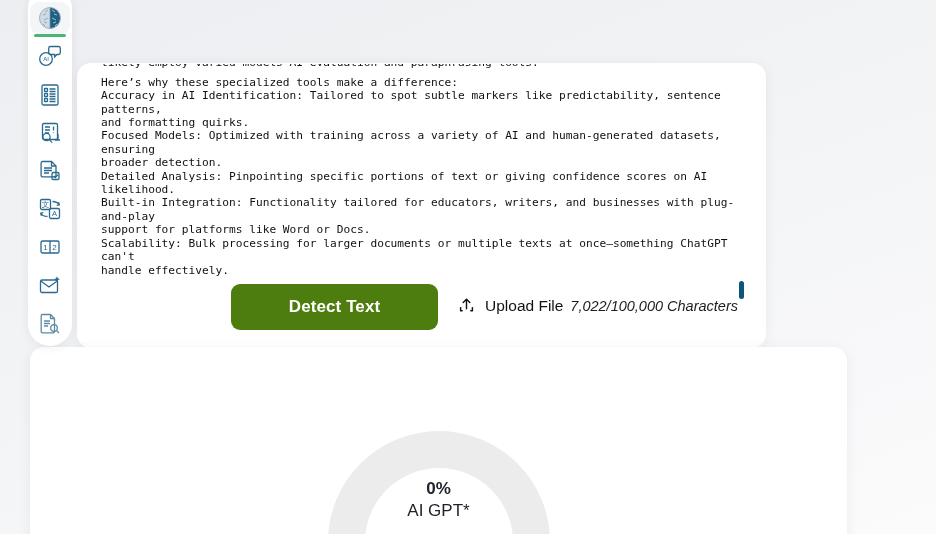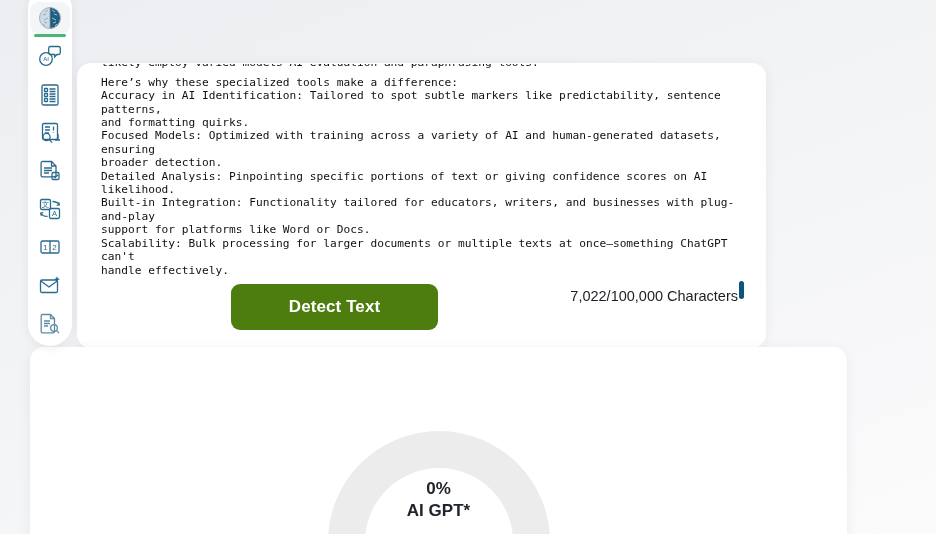--- a/index.html
+++ b/index.html
@@ -126,23 +126,24 @@
     border: none;
     padding: 0;
   }
   #upload-btn span {
     font-size: 15.5px;
     color: #101316;
     font-family: "Liberation Sans", sans-serif;
   }
   #char-count {
     position: absolute;
-    right: 28px; top: 8px;
+    right: 28px; top: 18px;
     font-size: 14.5px;
     color: #1b1f24;
+    font-style: italic;
   }
 
   
   #result-card {
     position: absolute;
     left: 30px; top: 347px;
     width: 817px; height: 230px;
     background: #ffffff;
     border-radius: 14px;
     box-shadow: 0 2px 14px rgba(20,40,70,0.06);
@@ -181,21 +182,21 @@
     position: absolute;
     left: 0; top: 47px;
     width: 222px;
     text-align: center;
   }
   #gauge-pct {
     font-size: 17px; font-weight: 700; color: #20242b;
     line-height: 22px;
   }
   #gauge-sub {
-    font-size: 17px; font-weight: 700; color: #20242b;
+    font-size: 17px; font-weight: 400; color: #20242b;
     line-height: 22px;
   }
 </style>
 </head>
 <body>
 
 <nav id="sidebar">
 
   <div class="side-item active">
     <span>
@@ -335,20 +336,30 @@
 Scalability: Bulk processing for larger documents or multiple texts at once—something ChatGPT can't
 handle effectively.</div>
   </div>
 
   <div id="scroll-thumb"></div>
 
   <div id="action-bar">
 
     <button id="detect-btn">Detect Text</button>
 
+    <button id="upload-btn">
+      <span style="display:flex;">
+        <svg width="19" height="19" viewBox="0 0 19 19" fill="none" stroke="#101316" stroke-width="1.45" stroke-linecap="round" stroke-linejoin="round">
+          <path d="M9.5 12.7V3.4"></path>
+          <path d="M6.2 6.5L9.5 3.2l3.3 3.3"></path>
+          <path d="M3.6 11.6v3.1h1.6M15.4 11.6v3.1h-1.6"></path>
+        </svg>
+      </span>
+      <span>Upload File</span>
+    </button>
 
     <div id="char-count">7,022/100,000 Characters</div>
   </div>
 
 </section>
 
 <section id="result-card">
 
   <div id="gauge-wrap">
     <div id="gauge-arc"></div>

